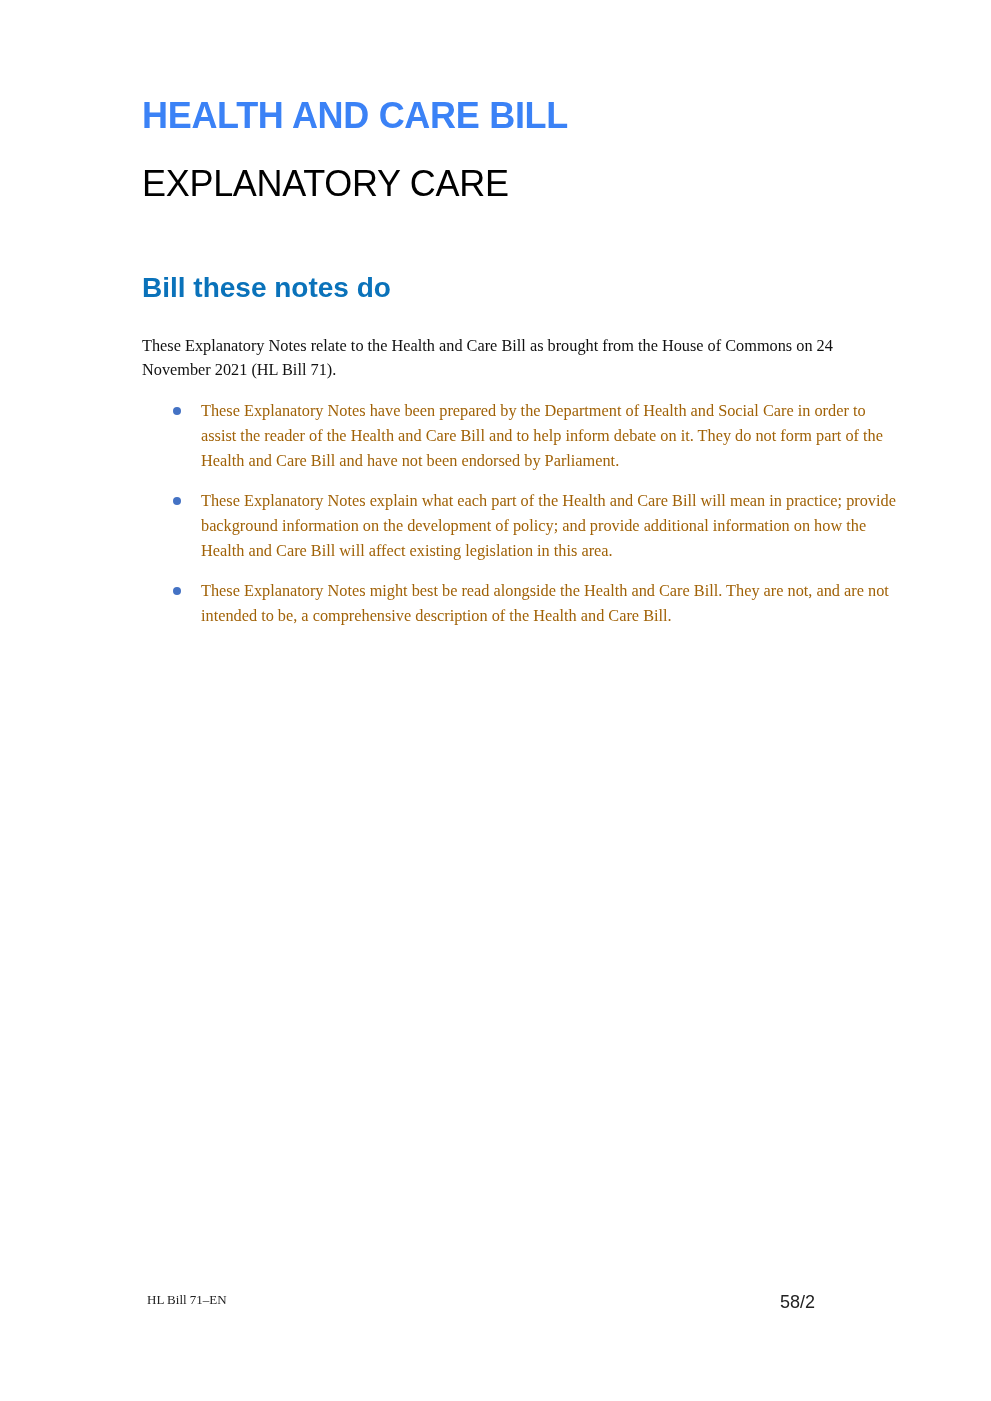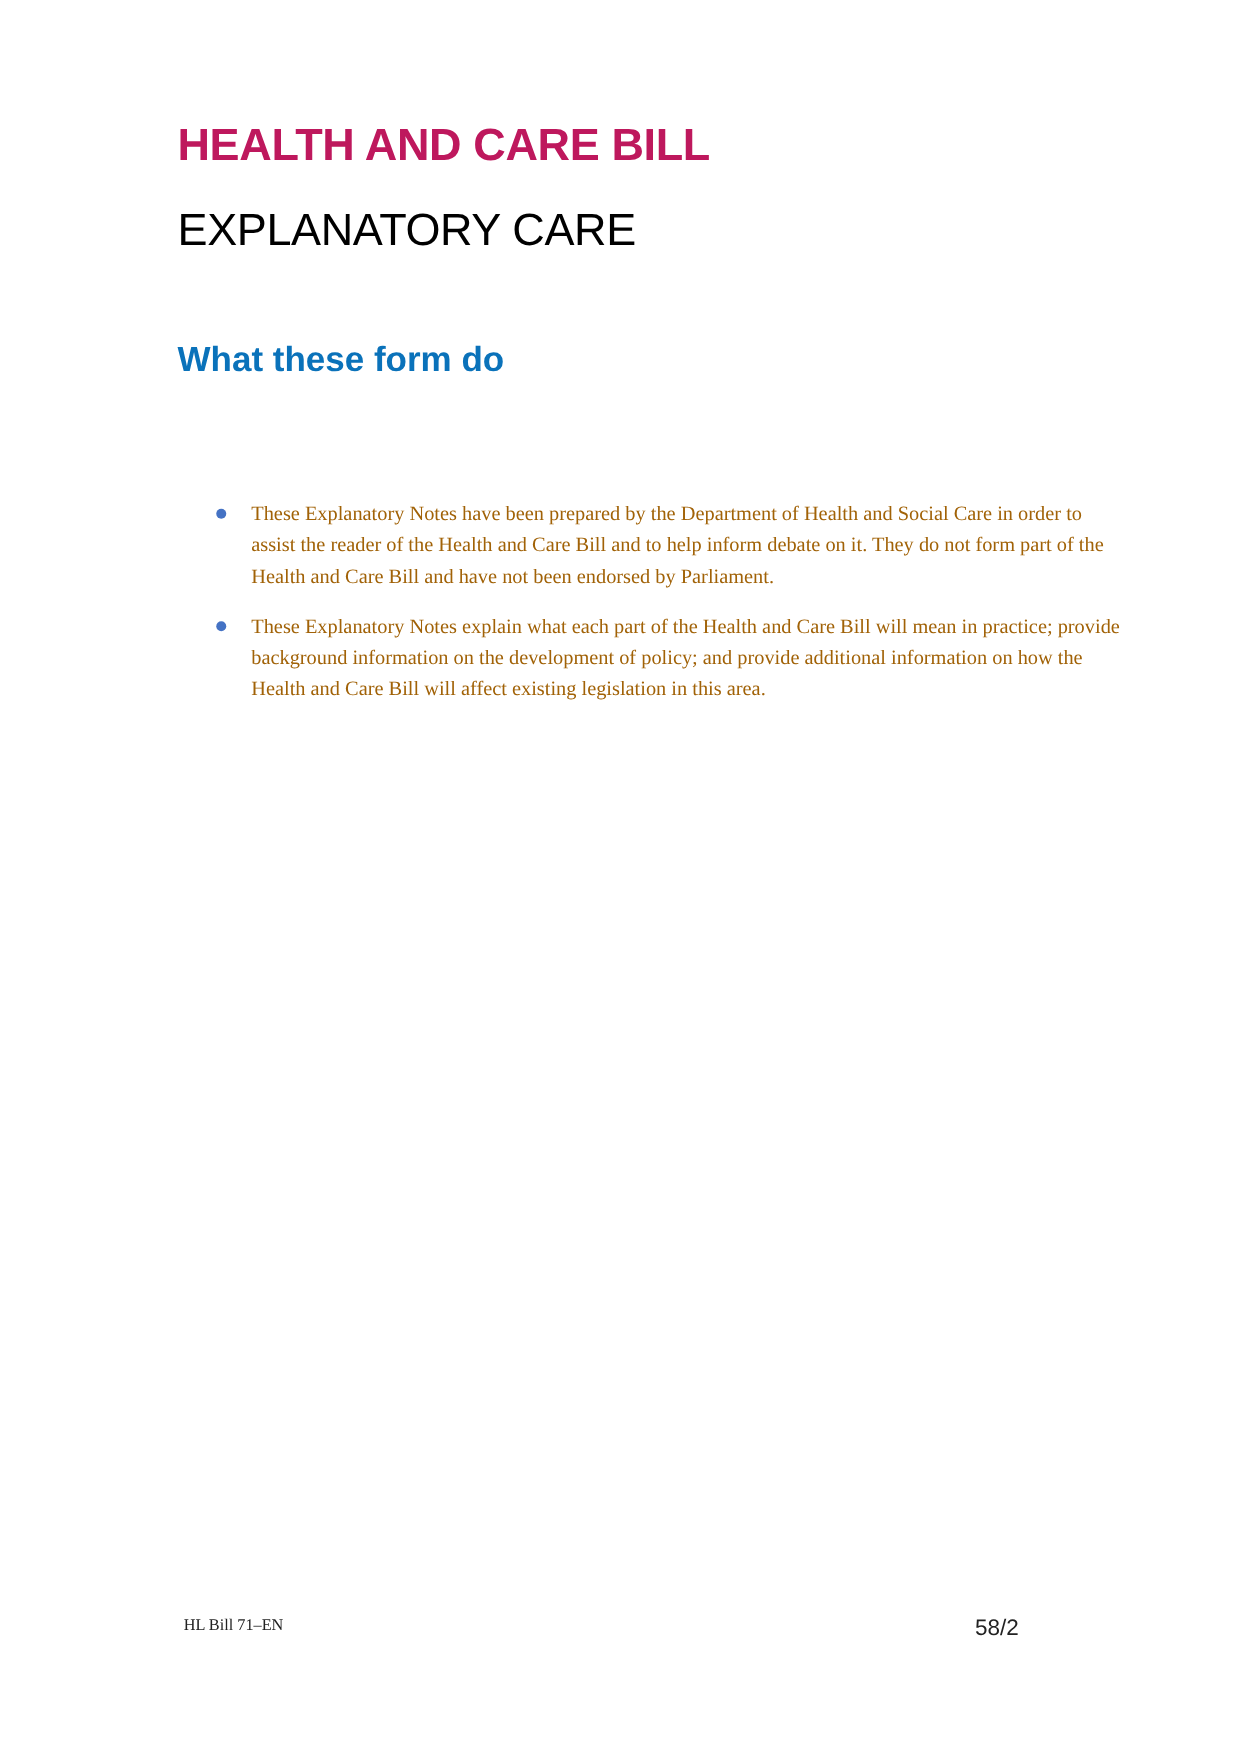--- a/index.html
+++ b/index.html
@@ -1,21 +1,21 @@
 <!DOCTYPE html>
 <html><head>
 <meta charset="utf-8">
 <style>
   html, body { margin: 0; padding: 0; background: #ffffff; }
   body { width: 991px; height: 1401px; position: relative; overflow: hidden; }
   .page { position: absolute; left: 0; top: 0; width: 991px; height: 1401px; background: #fff; }
   .title {
     position: absolute; left: 142px; top: 94px;
     font-family: "Liberation Sans", sans-serif; font-weight: bold;
-    font-size: 36px; color: #be185d; letter-spacing: -0.3px; margin: 0;
+    font-size: 36px; color: #3b82f6; letter-spacing: -0.3px; margin: 0;
     line-height: 44px;
   }
   .subtitle {
     position: absolute; left: 142px; top: 162px;
     font-family: "Liberation Sans", sans-serif; font-weight: normal;
     font-size: 36px; color: #000; margin: 0; line-height: 44px;
     letter-spacing: -0.3px;
   }
   .section-heading {
     position: absolute; left: 142px; top: 270px;
@@ -46,28 +46,33 @@
     position: absolute; left: 780px; top: 1292px;
     font-family: "Liberation Sans", sans-serif; font-size: 18px; color: #222;
   }
 </style>
 </head>
 <body>
 
 <div class="page">
   <h1 class="title">HEALTH AND CARE BILL</h1>
   <h2 class="subtitle">EXPLANATORY CARE</h2>
-  <h3 class="section-heading">What these form do</h3>
+  <h3 class="section-heading">Bill these notes do</h3>
+  <p class="intro">These Explanatory Notes relate to the Health and Care Bill as brought from the House of Commons on 24 November 2021 (HL Bill 71).</p>
 
   <ul class="bullets">
     <li>
       <span class="bullet-dot"></span>
       <span>These Explanatory Notes have been prepared by the Department of Health and Social Care in order to assist the reader of the Health and Care Bill and to help inform debate on it. They do not form part of the Health and Care Bill and have not been endorsed by Parliament.</span>
     </li>
     <li>
       <span class="bullet-dot"></span>
       <span>These Explanatory Notes explain what each part of the Health and Care Bill will mean in practice; provide background information on the development of policy; and provide additional information on how the Health and Care Bill will affect existing legislation in this area.</span>
     </li>
+    <li>
+      <span class="bullet-dot"></span>
+      <span>These Explanatory Notes might best be read alongside the Health and Care Bill. They are not, and are not intended to be, a comprehensive description of the Health and Care Bill.</span>
+    </li>
   </ul>
 
   <div class="footer-left">HL Bill 71–EN</div>
   <div class="footer-right">58/2</div>
 </div>
 
 </body></html>

